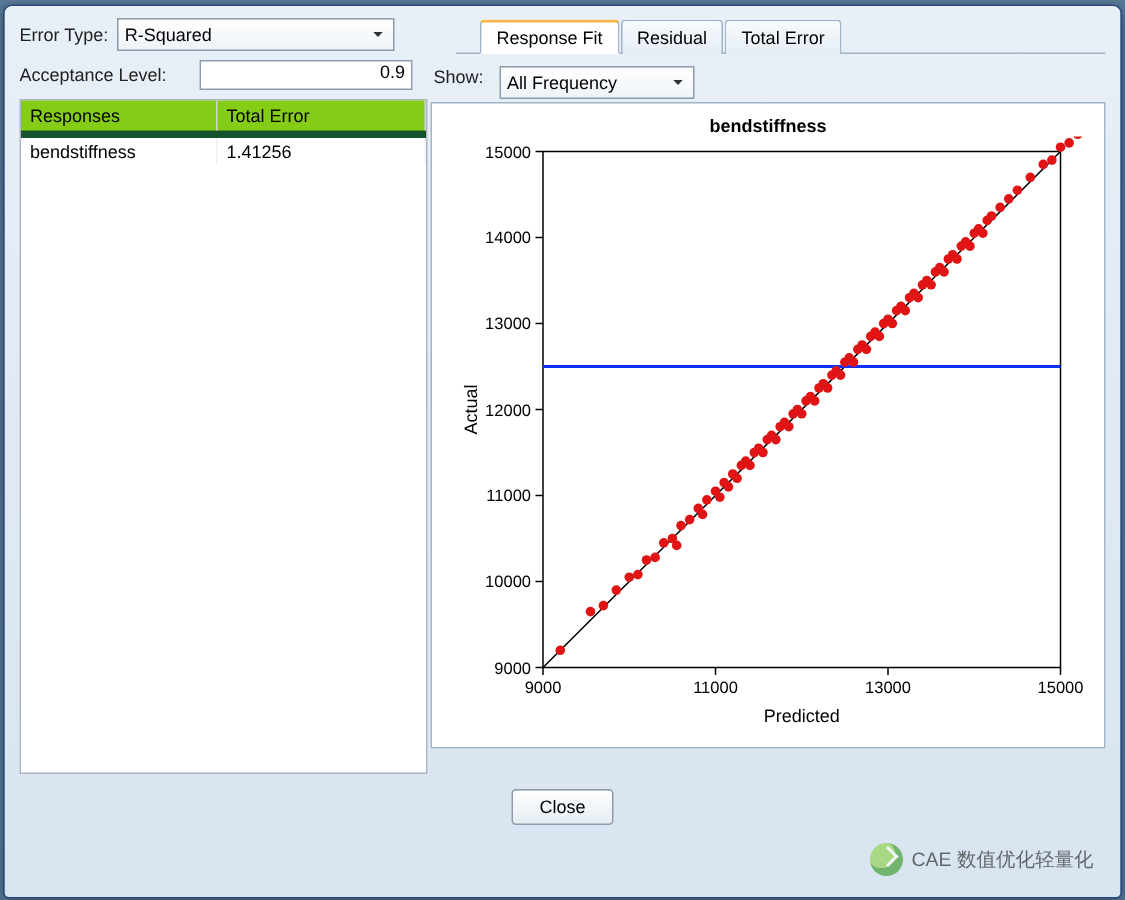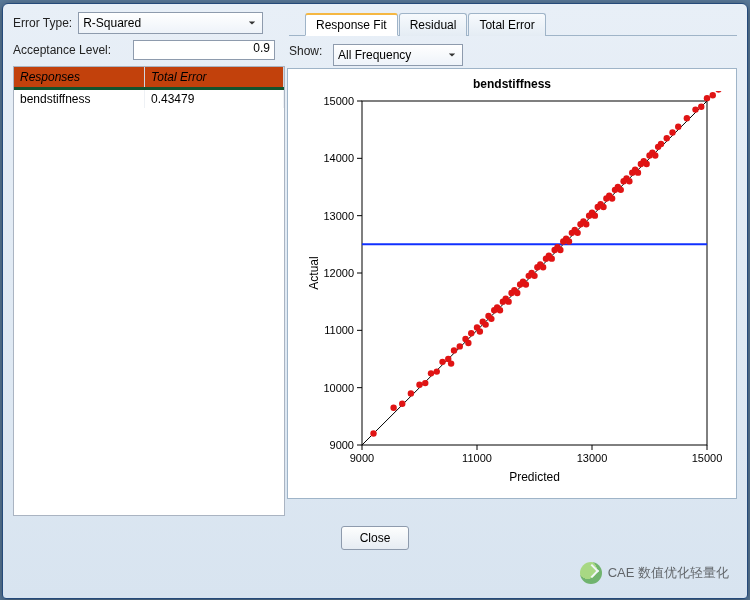--- a/index.html
+++ b/index.html
@@ -13,27 +13,27 @@
   .row { display:flex; align-items:center; margin-bottom:6px;}
   .lbl { color:#222;}
   .combo { height:20px; border:1px solid #8e9bad; background:linear-gradient(#fff,#eef3f9); display:flex; align-items:center; padding:0 4px; position:relative;}
   .combo .arrow{ position:absolute; right:3px; top:3px; width:14px;height:14px; display:flex;align-items:center;justify-content:center;}
   .combo .arrow svg{width:8px;height:8px;fill:#333;}
   .combo-wide{ width:175px; margin-left:6px;text-align:right;}
   .textin { width:132px; height:18px; border:1px solid #8e9bad; background:#fff; text-align:right; padding:0 4px;}
   .main-flex{display:flex; gap:2px;}
   .left-panel{width:272px;}
   .table{ border:1px solid #aab4c2; background:#fff; height:448px;}
-  .thead{display:flex; background:#c2410c; border-bottom:3px solid #14532d;font-style:italic;}
+  .thead{display:flex; background:#84cc16; border-bottom:5px solid #14532d;}
   .th{ padding:3px 6px; border-right:1px solid #cfd6df; font-weight:normal;}
   .th1{width:118px;} .th2{flex:1;}
   .trow{display:flex;}
   .td{padding:2px 6px; border-right:1px solid #eef1f5;}
   .right-panel{flex:1;}
-  .tabs{display:flex; border-bottom:1px solid #9fb4c8; margin-left:2px;padding-left:16px;}
+  .tabs{display:flex; border-bottom:1px solid #9fb4c8; margin-left:17px;padding-left:16px;}
   .tab{ padding:4px 10px 3px 10px; border:1px solid #9fb4c8; border-bottom:none; background:linear-gradient(#f7fafd,#e4ecf4); margin-right:1px; border-radius:3px 3px 0 0; position:relative; top:1px; cursor:default;}
   .tab.active{ background:#fff; border-bottom:1px solid #fff; border-top:2px solid #f5b742; padding-top:3px;}
   .show-row{display:flex; align-items:flex-start; margin:8px 0 2px 2px;}
   .plotbox{ border:1px solid #9fb4c8; background:#fff; height:429px; position:relative;}
   .plot-title{text-align:center; font-weight:bold; padding-top:8px;}
   .plot-svg{display:block; margin:0 auto;}
   .footer{ text-align:center; margin-top:10px;}
   .btn{ display:inline-block; padding:4px 18px; border:1px solid #8e9bad; background:linear-gradient(#fdfefe,#e6ecf3); border-radius:3px; cursor:default;}
   .watermark{position:absolute; right:18px; bottom:14px; display:flex; align-items:center; opacity:0.65; font-size:13px; color:#222;}
   .wm-logo{width:22px;height:22px; border-radius:50%; background:radial-gradient(circle at 35% 35%, #8fd24a 0 45%, #3a9a2a 46% 100%); margin-right:6px; position:relative;}
@@ -65,21 +65,21 @@
             <span>0.9</span>
           </div>
         </div>
         <div class="table">
           <div class="thead">
             <div class="th th1">Responses</div>
             <div class="th th2">Total Error</div>
           </div>
           <div class="trow">
             <div class="td th1">bendstiffness</div>
-            <div class="td th2">0.43479</div>
+            <div class="td th2">1.41256</div>
           </div>
         </div>
       </div>
 
       <div class="right-panel">
         <div class="tabs">
           <div class="tab active">Response Fit</div>
           <div class="tab">Residual</div>
           <div class="tab">Total Error</div>
         </div>

